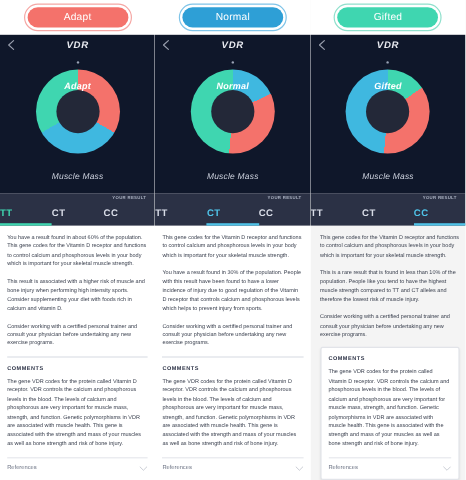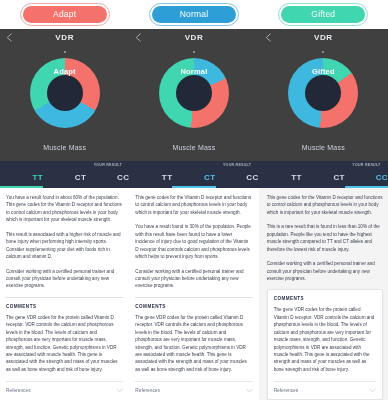--- a/index.html
+++ b/index.html
@@ -58,23 +58,24 @@
   .ring-adapt { border-color: #f5a7a4; }
   .ring-normal { border-color: #7fc4e8; }
   .ring-gifted { border-color: #8fe0cc; }
   .badge-adapt { background: #f4726b; }
   .badge-normal { background: #2e9fd6; }
   .badge-gifted { background: #3fd6b0; }
 
   
   .hero {
     position: relative;
-    background: #404040;
+    background: #0f172a;
     height: 132px;
     flex: 0 0 auto;
+    font-style: italic;
   }
   .hero-bar {
     position: relative;
     height: 18px;
   }
   .back-chevron {
     position: absolute;
     left: 5px;
     top: 4px;
     width: 9px;
@@ -150,21 +151,21 @@
     background: #2b3145;
     height: 27px;
     display: flex;
     flex: 0 0 auto;
   }
   .tab {
     flex: 1;
     position: relative;
     display: flex;
     align-items: flex-end;
-    justify-content: flex-end;
+    justify-content: flex-start;
     padding-bottom: 6px;
     box-sizing: border-box;
   }
   .tab-label {
     font-size: 8px;
     font-weight: bold;
     color: #d7dbe6;
     letter-spacing: .4px;
     line-height: 1;
   }

